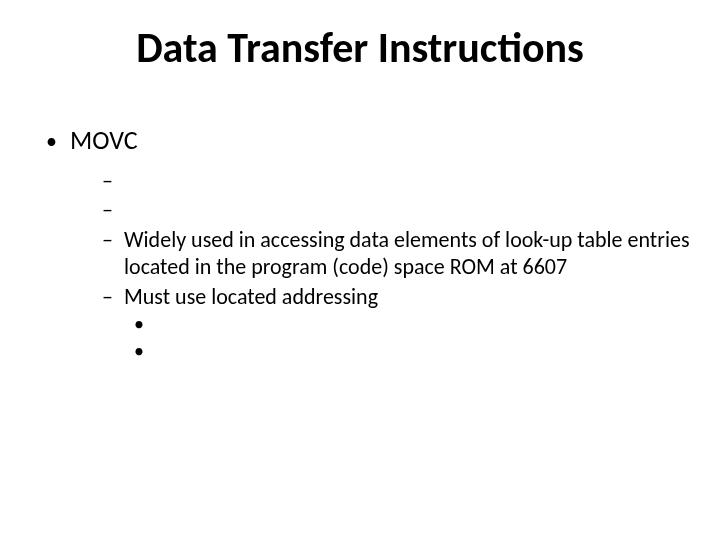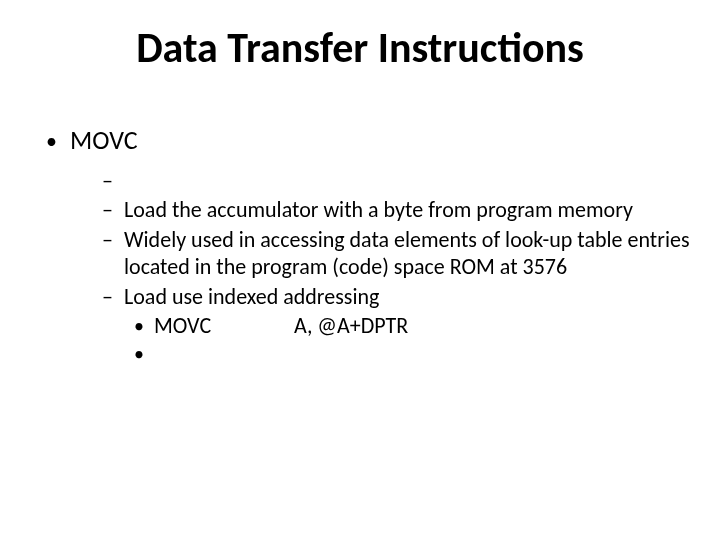--- a/index.html
+++ b/index.html
@@ -100,39 +100,35 @@
       </div>
 
       <div class="lvl2">
 
         <div class="lvl2-row">
           <span class="lvl2-bullet">–</span>
         </div>
 
         <div class="lvl2-row">
           <span class="lvl2-bullet">–</span>
-          <span>Load the accumulator with a byte from program memory</span>
         </div>
 
         <div class="lvl2-row">
           <span class="lvl2-bullet">–</span>
-          <span>Widely used in accessing data elements of look-up table entries located in the program (code) space ROM at 3576</span>
+          <span>Widely used in accessing data elements of look-up table entries located in the program (code) space ROM at 6607</span>
         </div>
 
         <div class="lvl2-row">
           <span class="lvl2-bullet">–</span>
-          <span>Load use indexed addressing</span>
+          <span>Must use located addressing</span>
         </div>
 
         <div class="lvl3">
           <div class="lvl3-row">
             <span class="lvl3-bullet">•</span>
-            <span>
-              <span class="cmd-name">MOVC</span><span>A, @A+DPTR</span>
-            </span>
           </div>
           <div class="lvl3-row">
             <span class="lvl3-bullet">•</span>
           </div>
         </div>
 
       </div>
     </div>
 
   </div>

